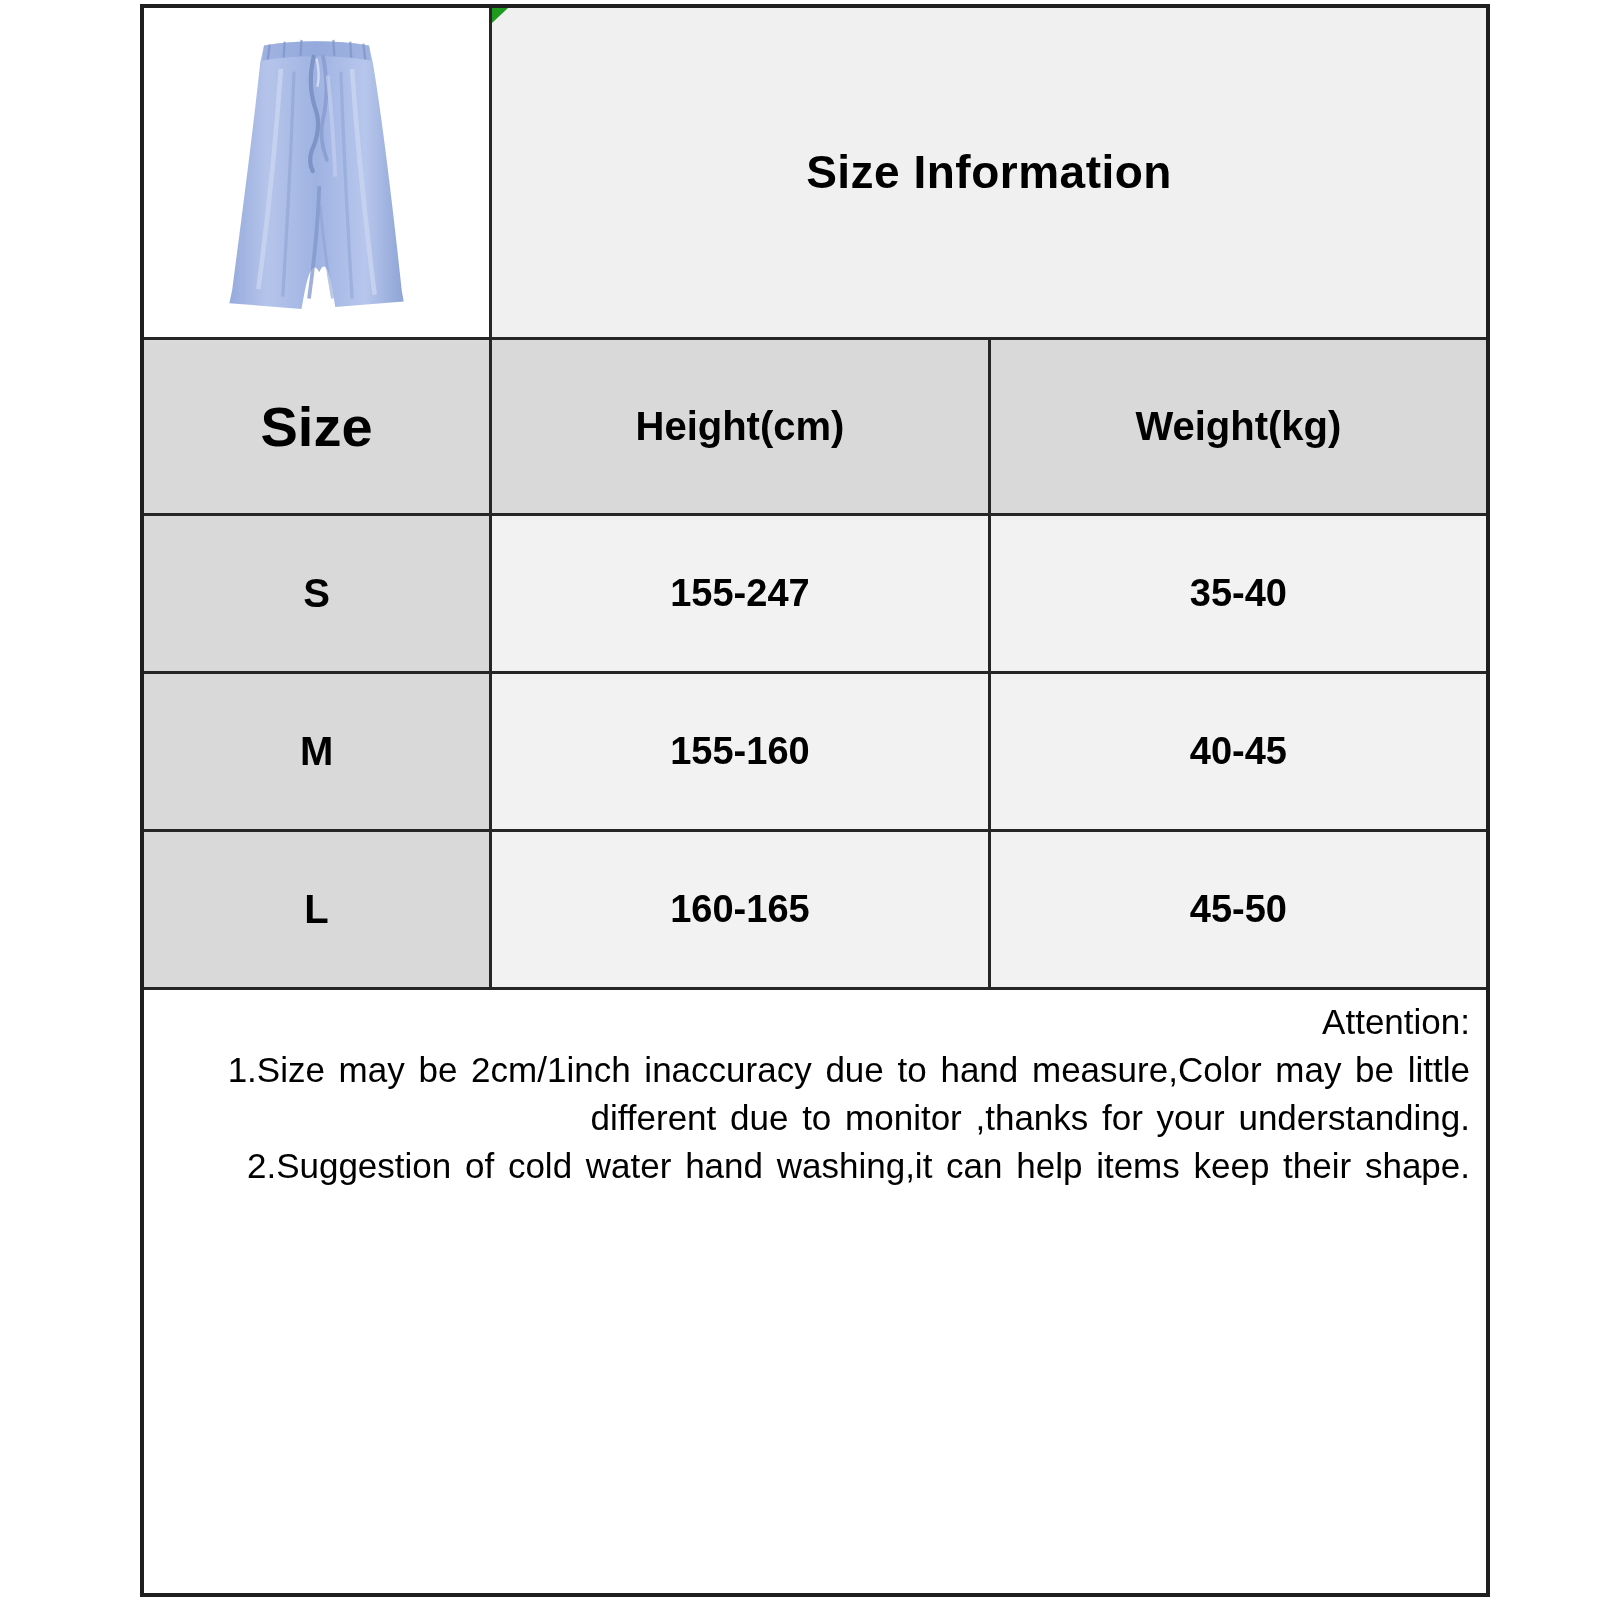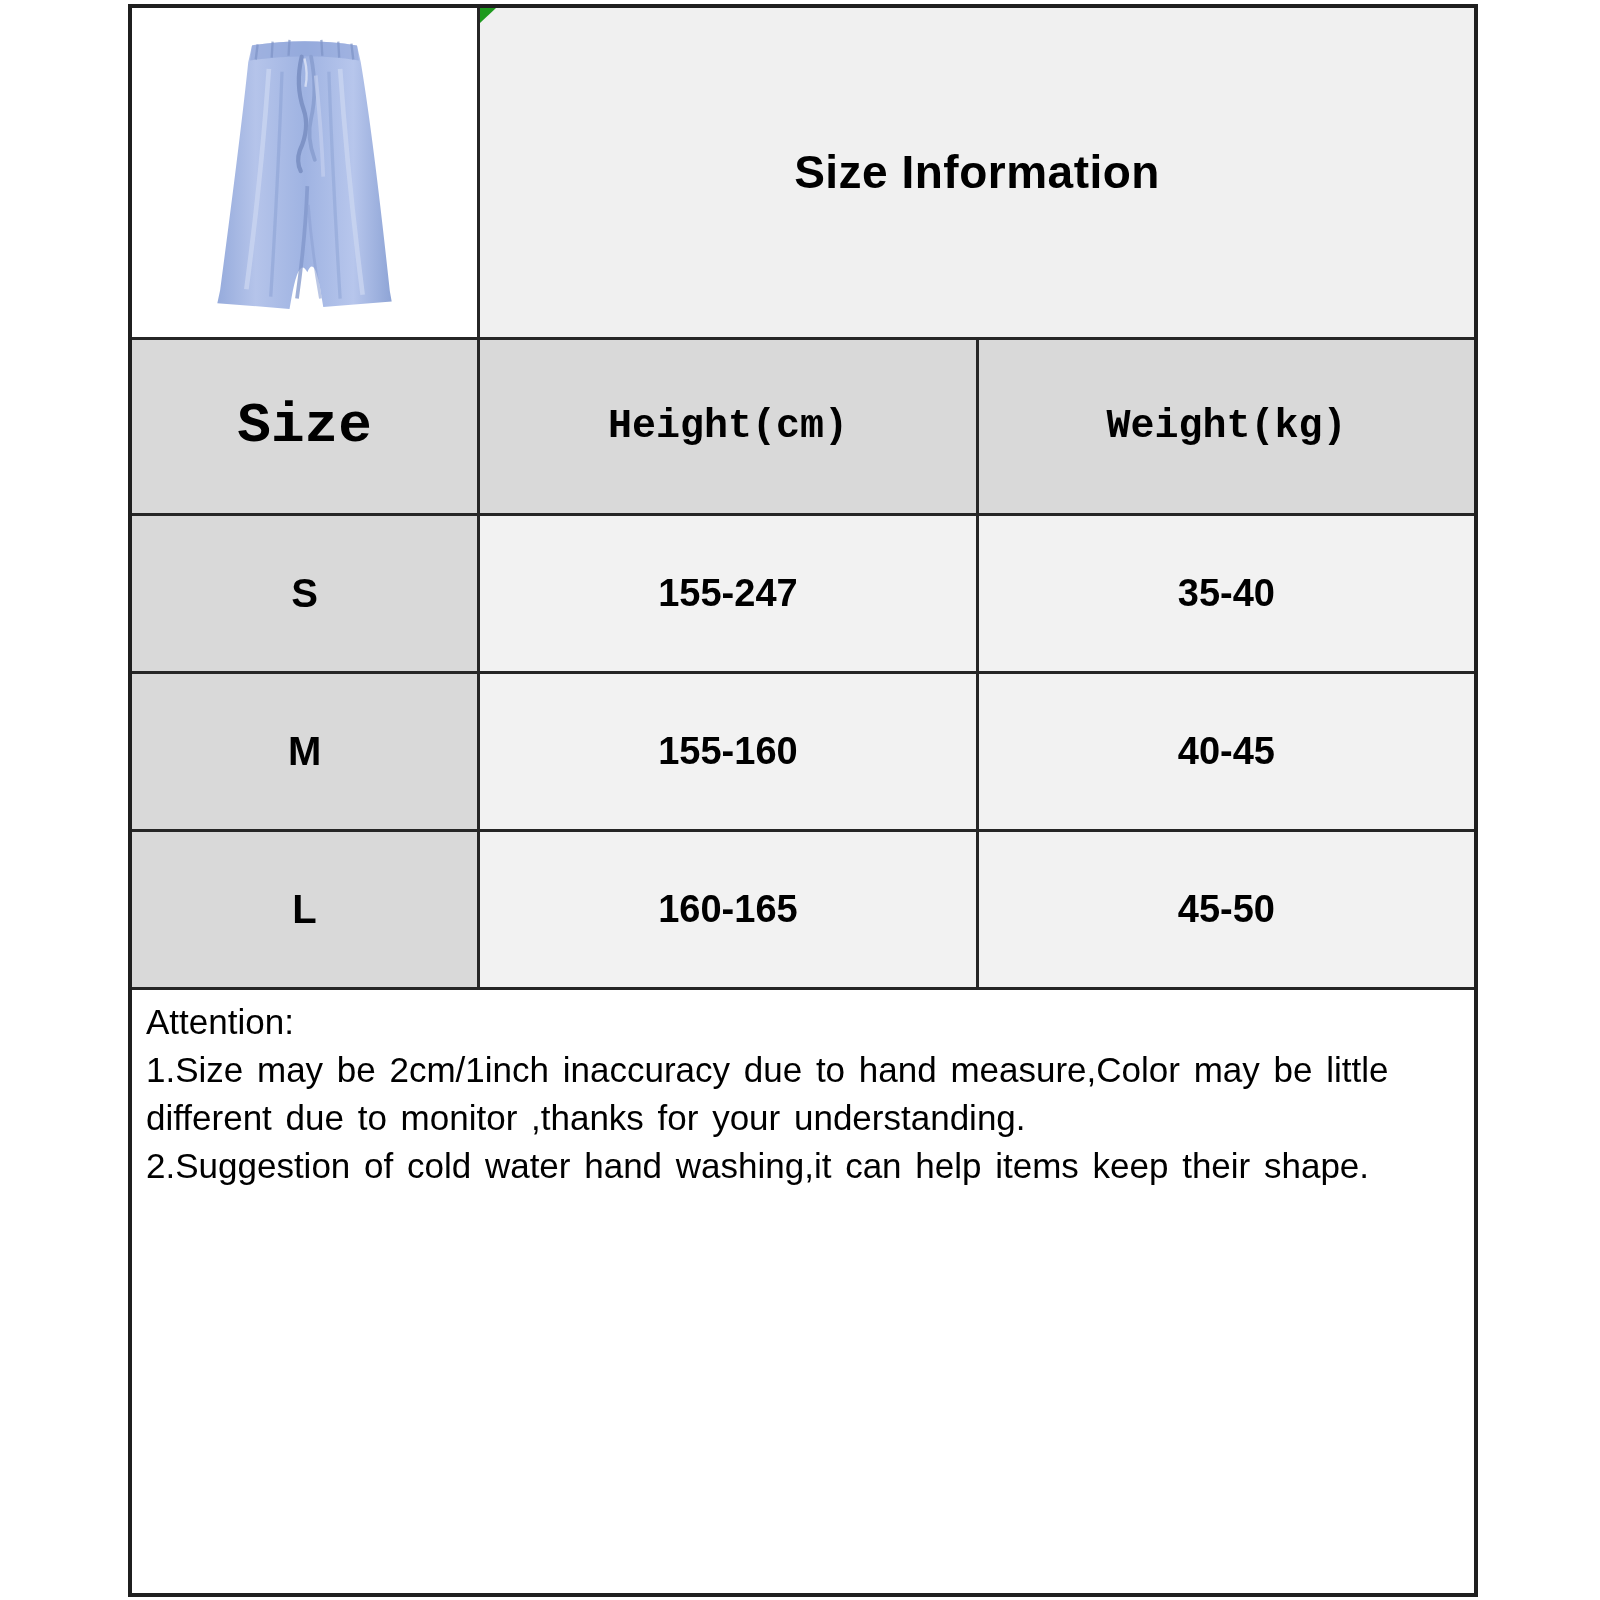--- a/index.html
+++ b/index.html
@@ -13,21 +13,21 @@
   }
   .canvas {
     position: relative;
     width: 1600px;
     height: 1600px;
     background: #ffffff;
     overflow: hidden;
   }
   table.size-chart {
     position: absolute;
-    left: 128px;
+    left: 140px;
     top: 4px;
     width: 1350px;
     height: 1593px;
     border-collapse: collapse;
     table-layout: fixed;
     border: 4px solid #1f1f1f;
   }
   col.c1 { width: 25.9%; }
   col.c2 { width: 37.05%; }
   col.c3 { width: 37.05%; }
@@ -55,21 +55,20 @@
     left: 0;
     top: 0;
     width: 16px;
     height: 15px;
     display: block;
   }
   .head-cell {
     background: #d9d9d9;
     font-weight: bold;
     font-size: 40px;
-    font-family: Liberation Mono, monospace;
   }
   .head-cell.head-size { font-size: 56px; }
   .size-col {
     background: #d9d9d9;
     font-weight: bold;
     font-size: 40px;
   }
   .data-cell {
     background: #f2f2f2;
     font-weight: bold;
@@ -77,21 +76,21 @@
   }
   .cell-note {
     background: #ffffff;
     text-align: left;
     vertical-align: top;
     padding: 8px 16px 0 14px;
     font-size: 35px;
     line-height: 48px;
     word-spacing: 4px;
   }
-  .note-line { white-space: nowrap; }
+  .note-line { white-space: nowrap; text-align: right; }
   .pants-wrap {
     display: flex;
     align-items: center;
     justify-content: center;
     width: 100%;
     height: 100%;
   }
 </style>
 </head>
 <body>

